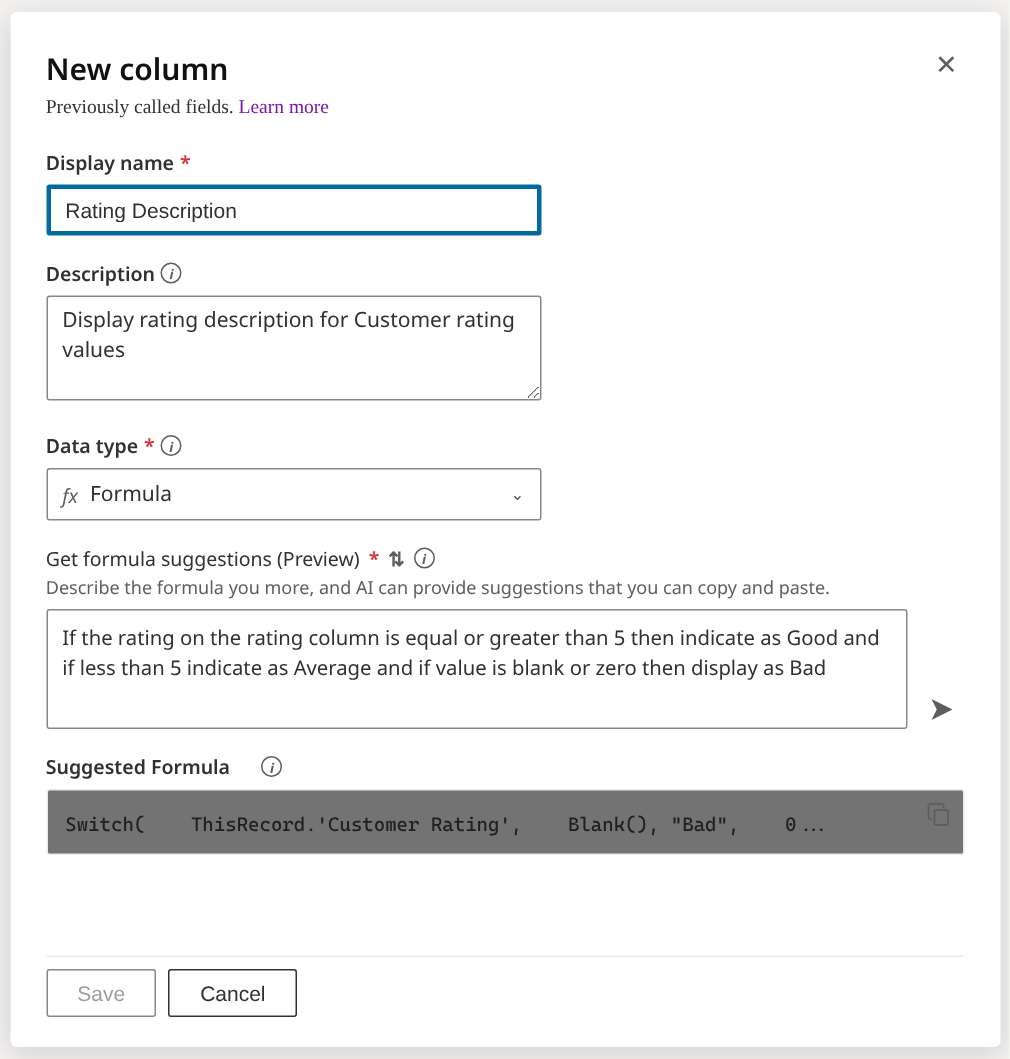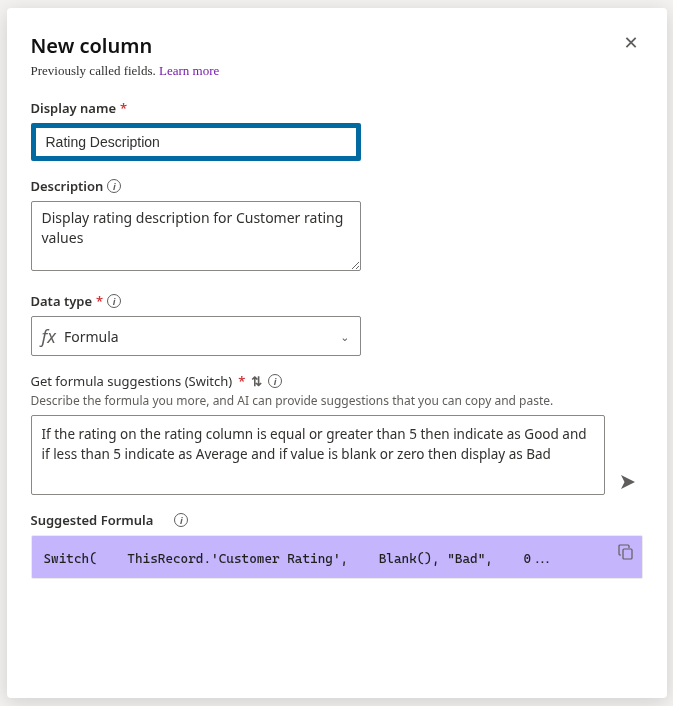--- a/index.html
+++ b/index.html
@@ -76,21 +76,21 @@
       border-radius: 50%;
       border: 1.5px solid #605e5c;
       font-size: 9px;
       color: #605e5c;
       cursor: pointer;
       font-style: italic;
       font-weight: bold;
     }
     .text-input {
       width: 330px;
-      border: 5px solid #0369a1;
+      border: 3px solid #0369a1;
       border-radius: 2px;
       padding: 6px 10px;
       font-size: 14px;
       color: #323130;
       outline: none;
     }
     .textarea-input {
       width: 330px;
       height: 70px;
       border: 1px solid #8a8886;
@@ -121,21 +121,21 @@
       justify-content: space-between;
       user-select: none;
     }
     .select-left {
       display: flex;
       align-items: center;
       gap: 8px;
     }
     .fx-icon {
       font-style: italic;
-      font-size: 18px;
+      font-size: 13px;
       color: #605e5c;
     }
     .chevron-icon {
       font-size: 11px;
       color: #605e5c;
     }
     .section-label {
       font-size: 13px;
       font-weight: 600;
       color: #323130;
@@ -177,21 +177,21 @@
       font-size: 13px;
       font-weight: 600;
       color: #323130;
       display: flex;
       align-items: center;
       gap: 21px;
       margin-bottom: 6px;
     }
     .formula-code-wrapper {
       position: relative;
-      background: #c4b5fd;
+      background: #737373;
       border: 1px solid #edebe9;
       border-radius: 2px;
       padding: 10px 40px 10px 12px;
       min-height: 44px;
     }
     .formula-code {
       font-family: 'Cascadia Code', 'Consolas', monospace;
       font-size: 13px;
       color: #201f1e;
       white-space: pre-wrap;
@@ -300,21 +300,21 @@
           <span class="fx-icon">fx</span>
           <span>Formula</span>
         </div>
         <span class="chevron-icon">⌄</span>
       </div>
     </div>
   </div>
 
   <div class="field-group">
     <div class="section-label">
-      <span class="preview-badge">Get formula suggestions (Switch)</span>
+      <span class="preview-badge">Get formula suggestions (Preview)</span>
       <span class="required-star">*</span>
       <span class="refresh-icon">⇅</span>
       <span class="info-icon">i</span>
     </div>
     <div class="hint-text">Describe the formula you more, and AI can provide suggestions that you can copy and paste.</div>
     <div class="formula-input-outer">
       <textarea class="formula-textarea" style="">If the rating on the rating column is equal or greater than 5 then indicate as Good and if less than 5 indicate as Average and if value is blank or zero then display as Bad</textarea>
       <button class="send-btn-outside">
         <svg width="18" height="18" viewBox="0 0 18 18" fill="none" xmlns="http://www.w3.org/2000/svg">
           <path d="M16 9L2 2L5.5 9L2 16L16 9Z" fill="#605e5c"></path>
@@ -332,14 +332,18 @@
       <span class="formula-code">Switch(    ThisRecord.'Customer Rating',    Blank(), "Bad",    0...</span>
       <button class="copy-button">
         <svg width="16" height="16" viewBox="0 0 16 16" fill="none" xmlns="http://www.w3.org/2000/svg">
           <rect x="5" y="5" width="9" height="10" rx="1" stroke="#605e5c" stroke-width="1.2" fill="none"></rect>
           <path d="M3 11H2a1 1 0 01-1-1V2a1 1 0 011-1h8a1 1 0 011 1v2" stroke="#605e5c" stroke-width="1.2" fill="none"></path>
         </svg>
       </button>
     </div>
   </div>
 
+  <div class="dialog-footer">
+    <button class="btn-save">Save</button>
+    <button class="btn-cancel">Cancel</button>
+  </div>
 
 </div>
 
 </body></html>

